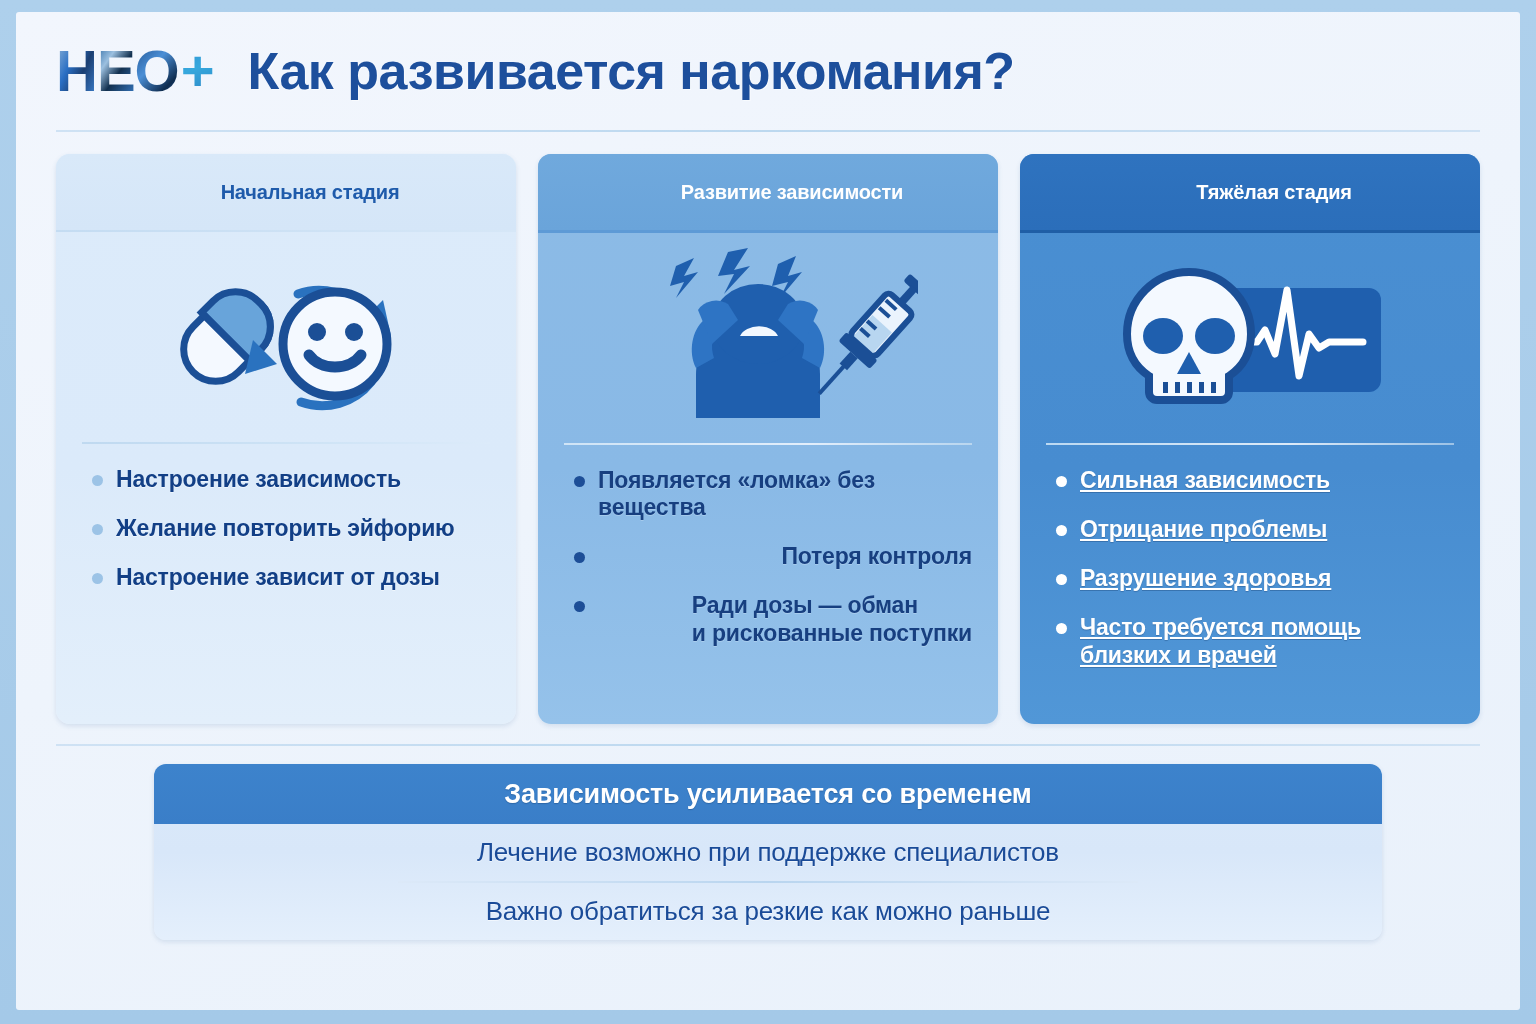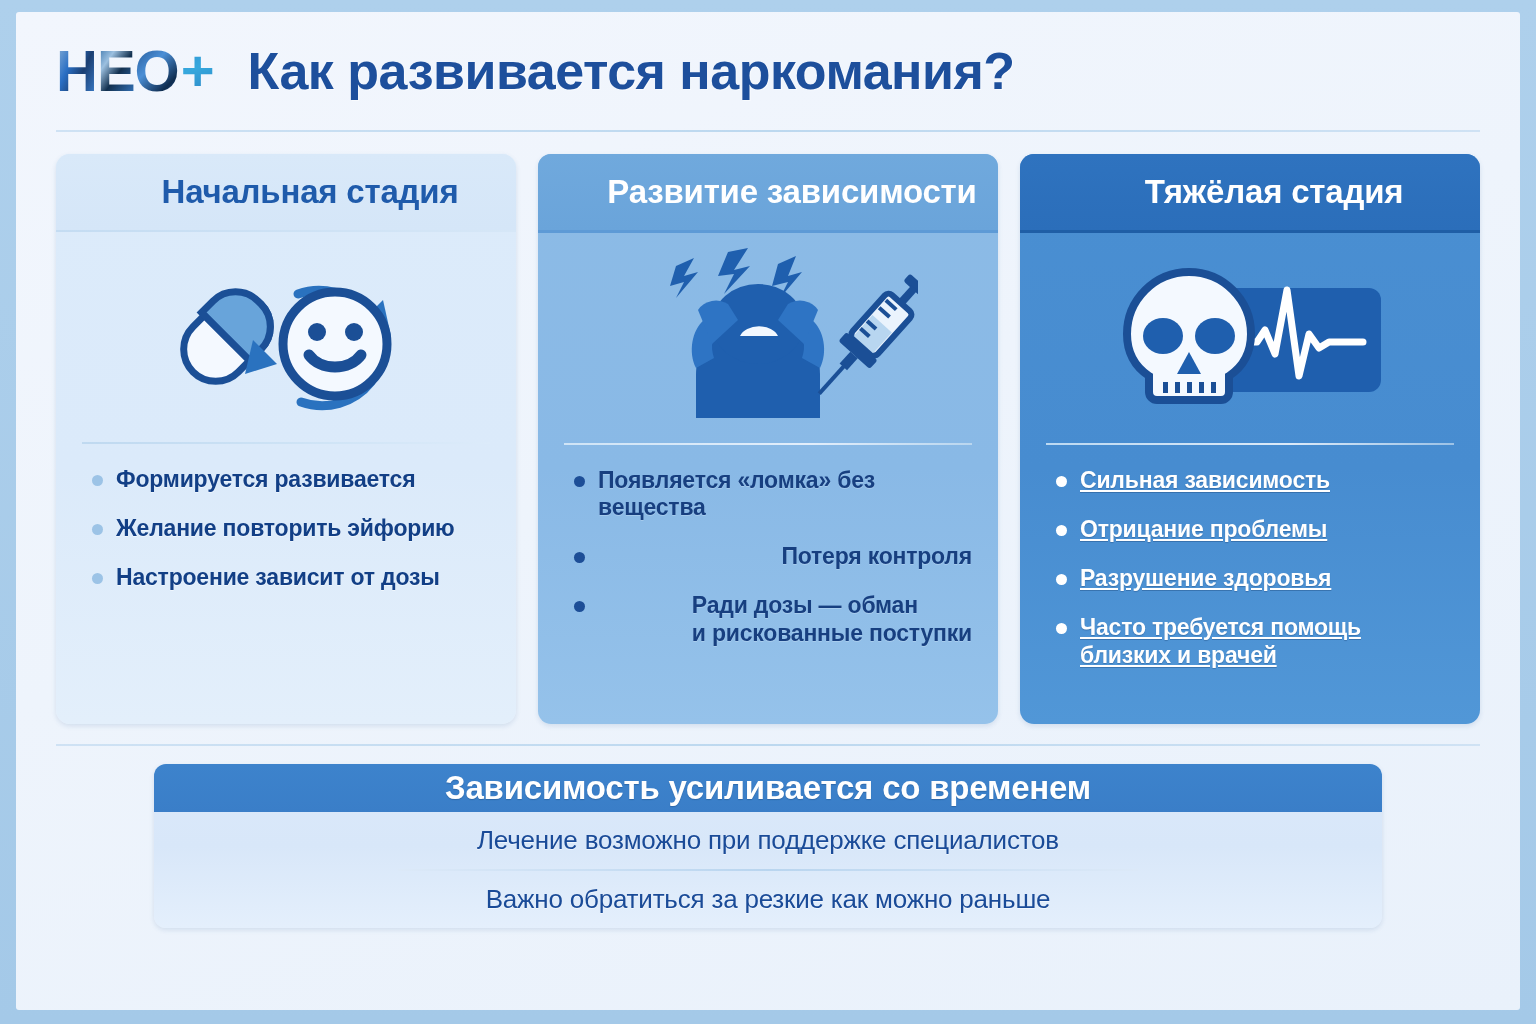--- a/index.html
+++ b/index.html
@@ -76,21 +76,21 @@
   .card {
     flex:1 1 0;
     border-radius:14px;
     display:flex; flex-direction:column;
     overflow:hidden;
     box-shadow:0 2px 5px rgba(40,90,150,.14);
   }
   .card-head {
     height:76px;
     display:flex; align-items:center; justify-content:center;
-    font-size:33px; font-weight:bold;
+    font-size:20px; font-weight:bold;
     letter-spacing:-0.2px;
     padding-left:48px;
   }
   .card-body {
     flex:1 1 auto;
     display:flex; flex-direction:column;
     padding:0 22px;
   }
   .icon-zone {
     height:210px;
@@ -141,24 +141,24 @@
   .footer-wrap { margin-top:20px; flex:1 1 auto; display:flex; flex-direction:column; }
   .footer {
     margin:18px auto 0 auto;
     width:1228px;
     border-radius:12px;
     overflow:hidden;
     background:linear-gradient(180deg,#dbe9fa 0%,#d8e7f9 50%,#e4effc 100%);
     box-shadow:0 2px 5px rgba(40,90,150,.14);
   }
   .footer-bar {
-    height:48px;
+    height:60px;
     background:linear-gradient(180deg,#3d83cc 0%,#3a7ec8 100%);
     color:#fff;
-    font-size:33px; font-weight:bold;
+    font-size:27px; font-weight:bold;
     display:flex; align-items:center; justify-content:center;
     letter-spacing:-0.2px;
     text-shadow:0 1px 1px rgba(20,60,110,.35);
   }
   .footer-line {
     height:57px;
     display:flex; align-items:center; justify-content:center;
     font-size:26px; font-weight:normal; color:#1a4b98;
     letter-spacing:-0.2px;
     text-shadow:0 1px 0 rgba(255,255,255,.55);
@@ -205,21 +205,21 @@
               <circle cx="180" cy="92" r="52" fill="#f4f9ff" stroke="#1b4f96" stroke-width="9"></circle>
               <circle cx="162" cy="80" r="9" fill="#1b4f96"></circle>
               <circle cx="199" cy="80" r="9" fill="#1b4f96"></circle>
               <path d="M154 103 a30 24 0 0 0 52 0" fill="none" stroke="#1b4f96" stroke-width="11" stroke-linecap="round"></path>
             </svg>
           </div>
           <div class="list-rule"></div>
           <ul class="bullets">
             <li>
                 <span class="dot"></span>
-                <span>Формируется развивается</span>
+                <span>Настроение зависимость</span>
               </li>
             <li>
                 <span class="dot"></span>
                 <span>Желание повторить эйфорию</span>
               </li>
             <li>
                 <span class="dot"></span>
                 <span>Настроение зависит от дозы</span>
               </li>
           </ul>

